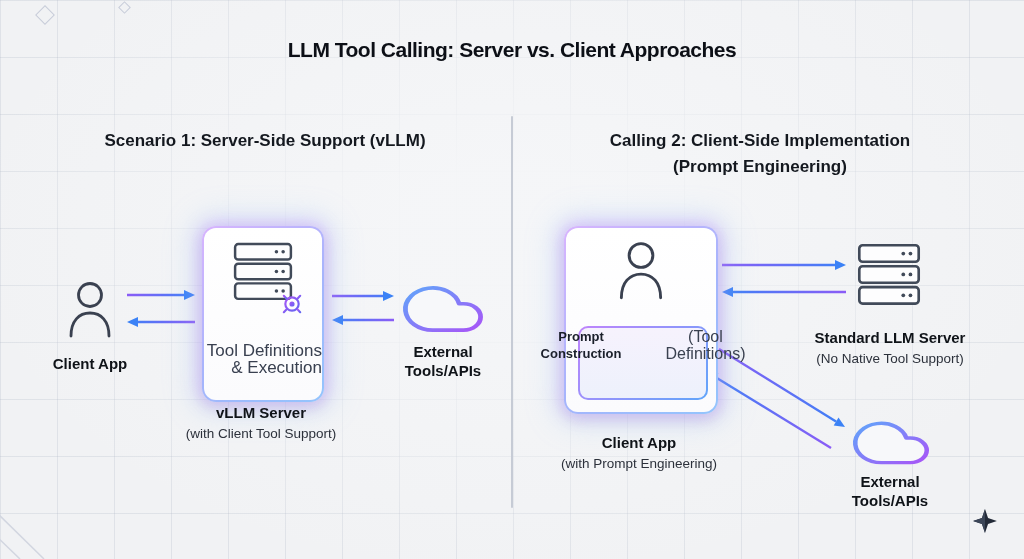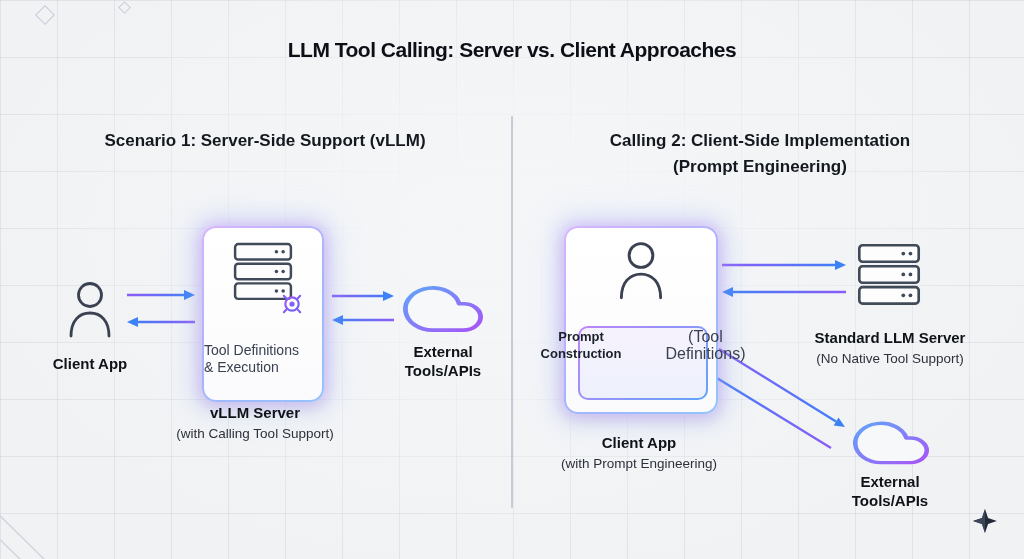--- a/index.html
+++ b/index.html
@@ -51,22 +51,22 @@
     box-shadow:
       0 0 16px 4px rgba(192,132,252,0.38),
       0 0 30px 10px rgba(147,197,253,0.26),
       0 6px 16px rgba(15,23,42,0.08);
   }
   #vllm-box  { left: 202px; top: 226px; width: 118px; height: 172px; }
   #client-box{ left: 564px; top: 226px; width: 150px; height: 184px; }
 
   .boxtext {
     position: absolute; left: 0; width: 100%;
-    text-align: left;
-    font-size: 14px; line-height: 17px; color: #394050; font-weight: 500;
+    text-align: right;
+    font-size: 17px; line-height: 17px; color: #394050; font-weight: 500;
   }
 
   .prompt-inner {
     position: absolute; left: 12px; top: 98px; width: 126px; height: 70px;
     border-radius: 10px;
     border: 2px solid transparent;
     background:
       linear-gradient(180deg, #f6f2fd, #edf1fc) padding-box,
       linear-gradient(135deg, #c084fc, #60a5fa) border-box;
     display: flex; justify-content: center;
@@ -228,23 +228,23 @@
         <line x1="18.2" y1="7.8" x2="20.6" y2="5.4"></line>
       </g>
       <circle cx="13" cy="13" r="2.4" fill="url(#gGear)"></circle>
     </svg>
     <div class="boxtext" style="top:114px;">
       <span style="display:block;">Tool Definitions</span>
       <span style="display:block;">&amp; Execution</span>
     </div>
   </div>
 
-  <div class="abs caption" style="left:145px; top:403px; width:220px;">
+  <div class="abs caption" style="left:151px; top:403px; width:220px;">
     <div class="cap-title">vLLM Server</div>
-    <div class="cap-sub">(with Calling Tool Support)</div>
+    <div class="cap-sub">(with Client Tool Support)</div>
   </div>
 
   <svg class="abs" style="left:402px; top:280px;" width="82" height="58" viewBox="0 1 24 22" preserveAspectRatio="none">
     <path d="M18 10h-1.26A8 8 0 1 0 9 20h9a5 5 0 0 0 0-10z" fill="#f7f8fa" stroke="url(#gCloud)" stroke-width="1.4" stroke-linejoin="round"></path>
   </svg>
   <div class="abs" style="left:392px; top:342px; width:102px;">
     <div class="bold-label">External</div>
     <div class="bold-label">Tools/APIs</div>
   </div>
 

